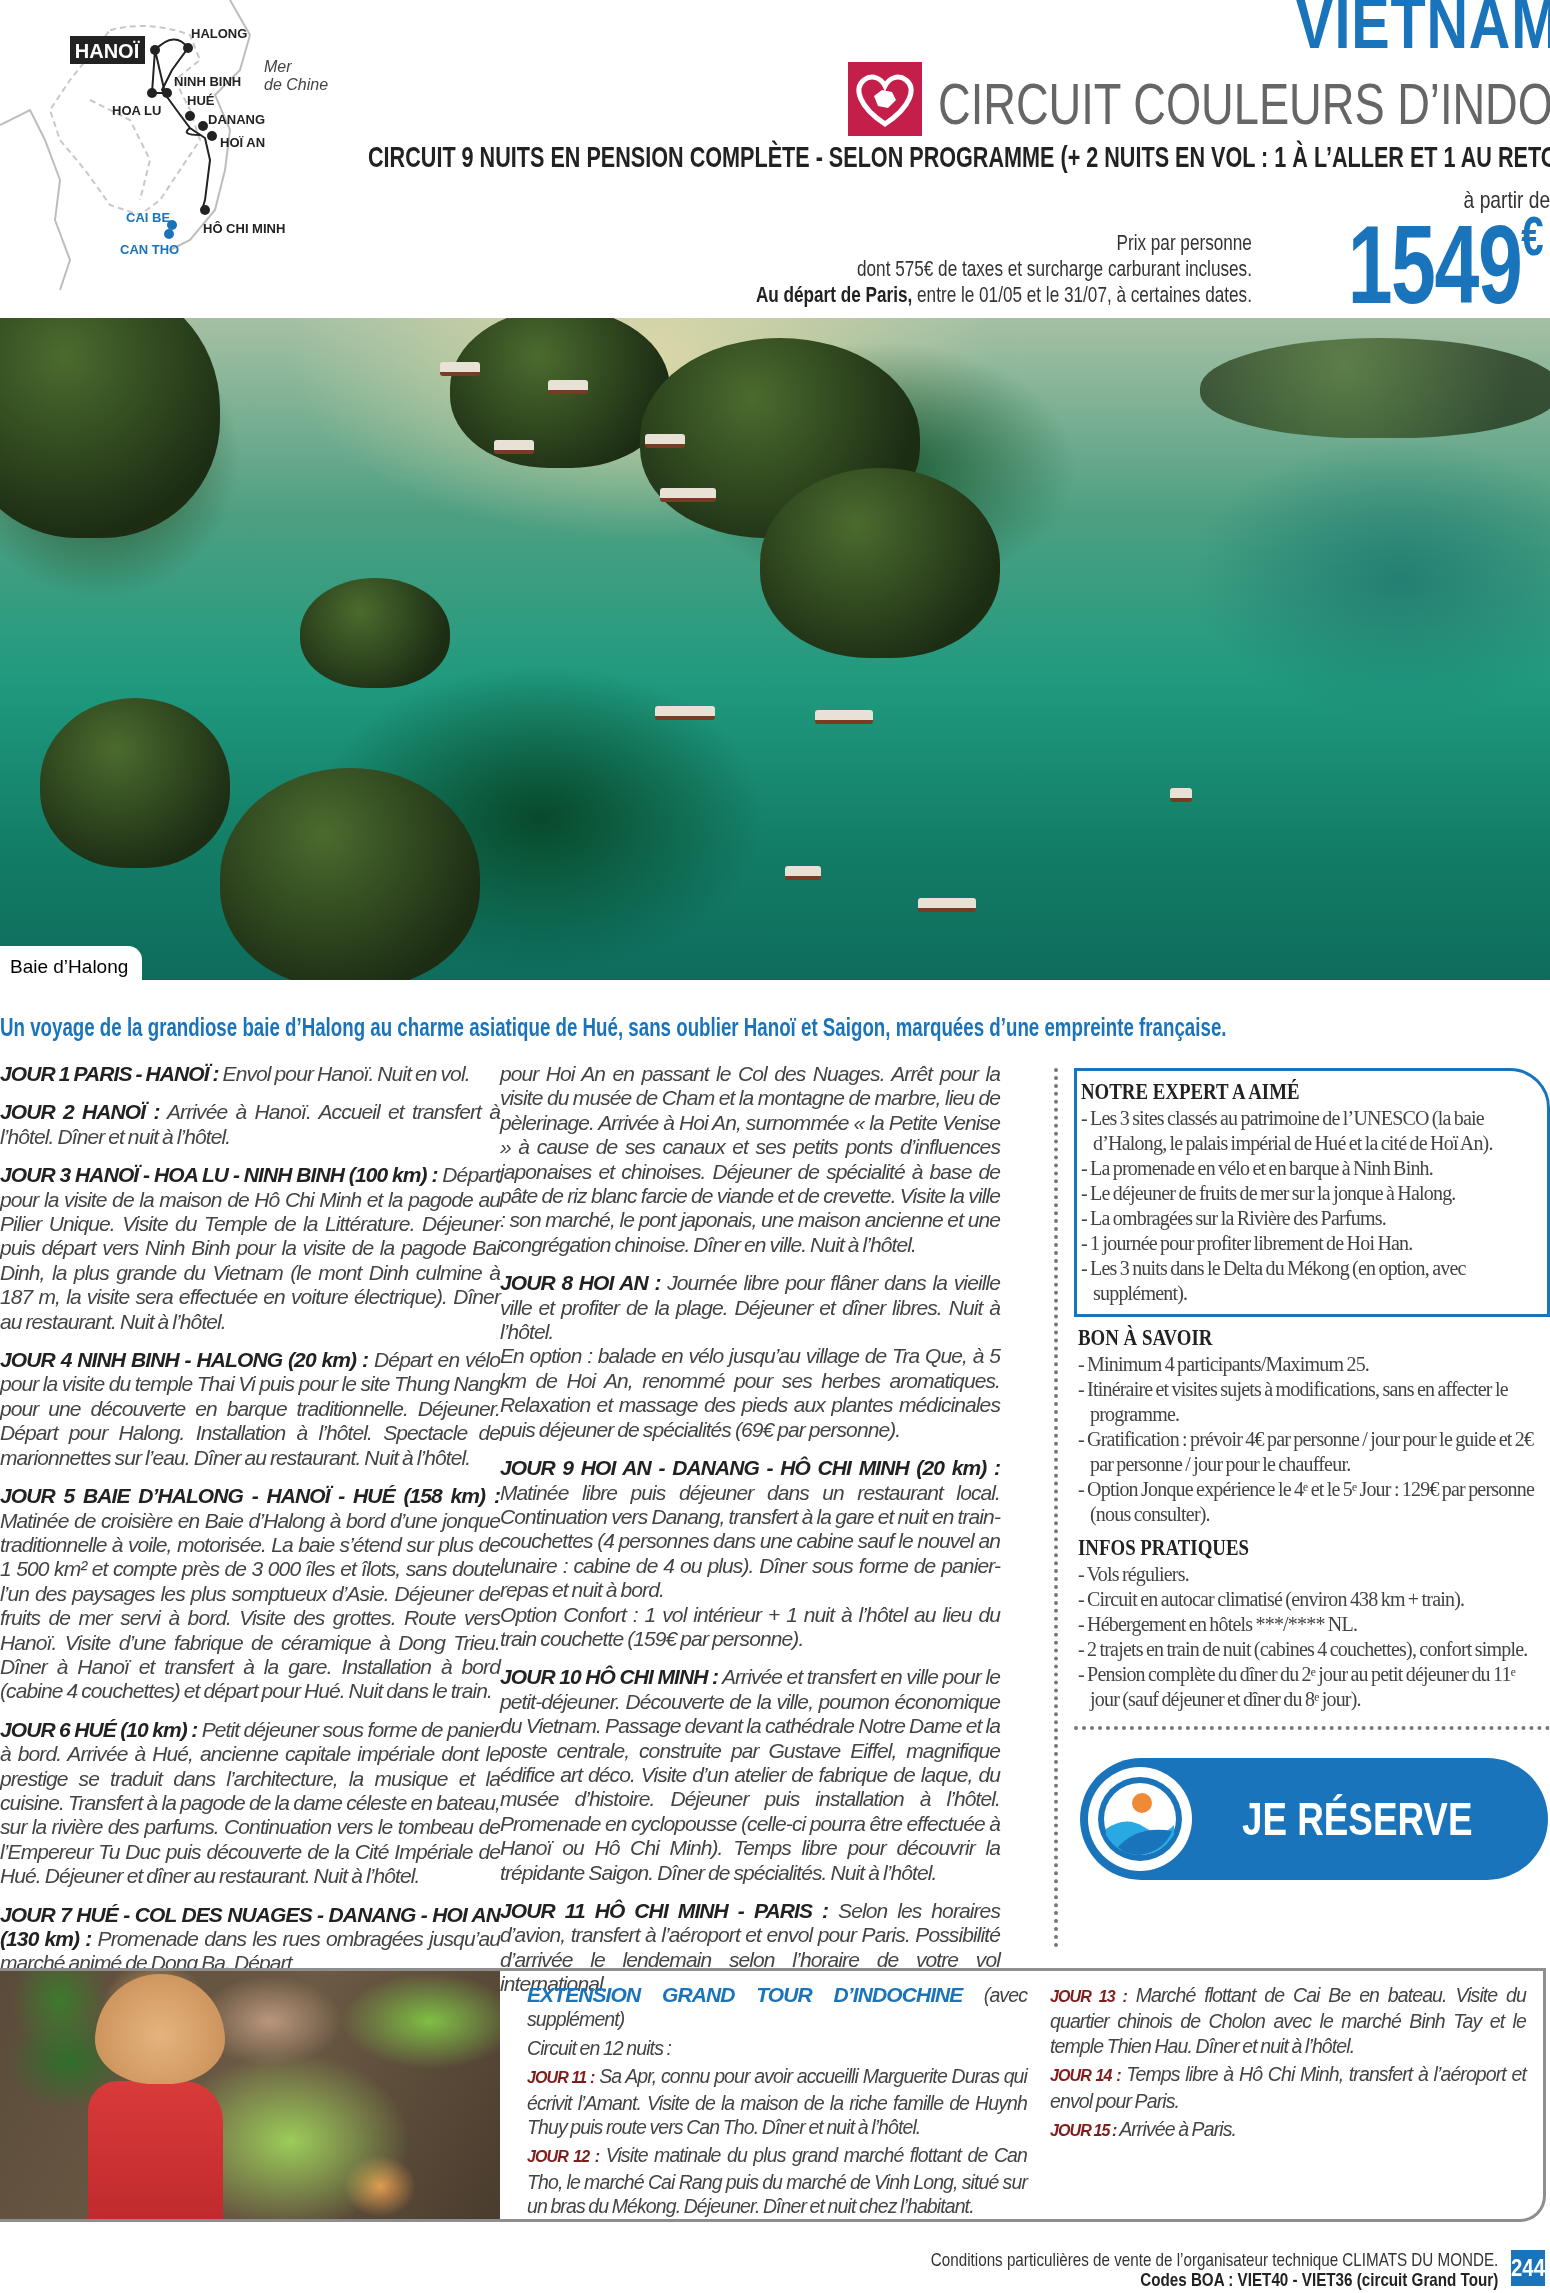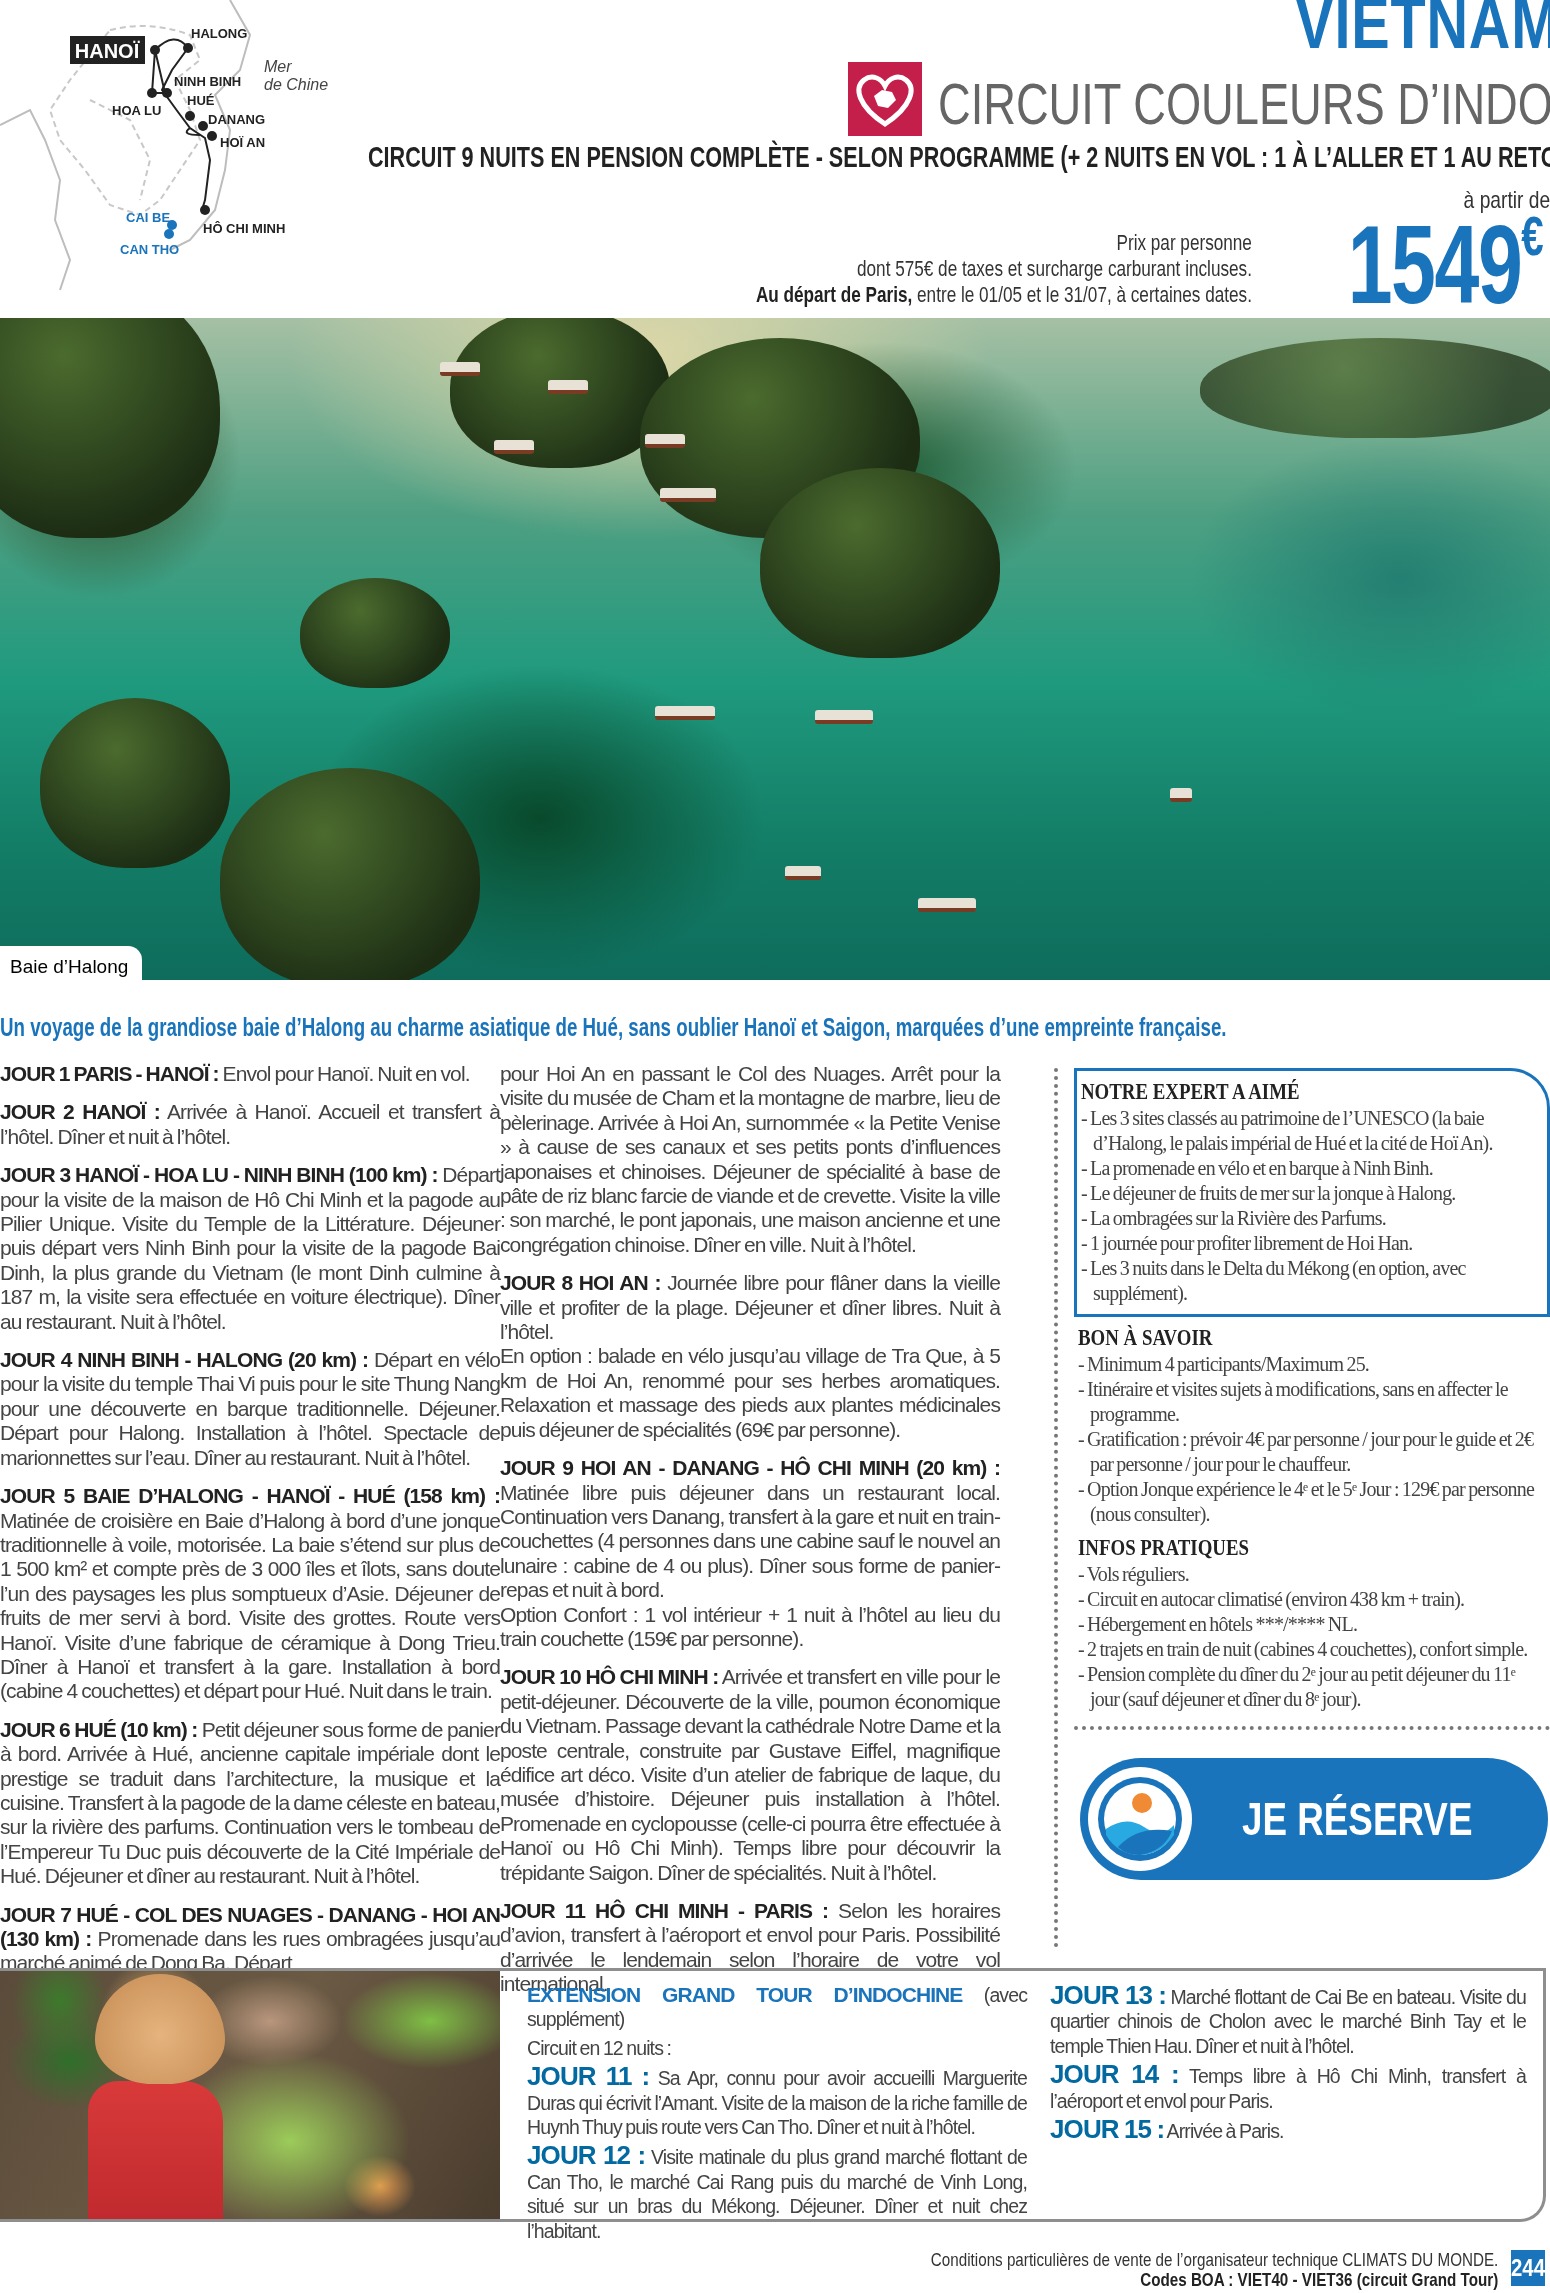--- a/index.html
+++ b/index.html
@@ -37,21 +37,21 @@
 
   
   .intro { position: absolute; left: 0; top: 1012px; font-size: 26px; font-weight: bold; color: #1a74bb; white-space: nowrap; transform: scaleX(0.72); transform-origin: left top; }
 
   
   .col { position: absolute; top: 1062px; font-size: 21px; line-height: 24.4px; color: #444; text-align: justify; }
   .col p { margin-bottom: 14px; }
   .col b { color: #222; }
   .col1 { left: 0; width: 500px; }
   .col2 { left: 500px; width: 500px; top: 1062px; }
-  .narrow { letter-spacing: -0.9px; word-spacing: -1px; }
+  .narrow { letter-spacing: -0.9px; word-spacing: -1px; font-style: italic; }
   .vsep { position: absolute; left: 1054px; top: 1068px; width: 0; height: 880px; border-left: 4px dotted #777; }
 
   
   .side { position: absolute; left: 1074px; top: 1068px; width: 476px; font-family: Liberation Serif, serif; }
   .expert { border: 3px solid #1a74bb; border-top-right-radius: 40px; padding: 8px 6px 8px 4px; font-size: 20px; line-height: 25px; color: #444; }
   .side h3 { font-size: 23px; font-weight: bold; color: #222; transform: scaleX(0.82); transform-origin: left top; white-space: nowrap; margin-bottom: 2px; }
   .side ul { list-style: none; }
   .side li { padding-left: 12px; text-indent: -12px; letter-spacing: -0.8px; word-spacing: -1px; }
   .side li::before { content: "- "; }
   .block { padding: 8px 4px 0 4px; font-size: 20px; line-height: 25px; color: #444; }
@@ -73,21 +73,21 @@
       radial-gradient(ellipse 110px 60px at 430px 50px, #7fbf45, rgba(127,191,69,0) 80%),
       radial-gradient(ellipse 40px 34px at 380px 215px, #e39a4e, rgba(227,154,78,0) 90%),
       linear-gradient(120deg, #5a4b3a, #6b5a44 50%, #4a3c2e);
   }
   .ext-photo .hat { position: absolute; left: 95px; top: 3px; width: 130px; height: 110px; background: radial-gradient(circle at 50% 55%, #e5b37e, #c58a52); border-radius: 50% 50% 45% 45% / 60% 60% 40% 40%; }
   .ext-photo .shirt { position: absolute; left: 88px; top: 110px; width: 135px; height: 140px; background: linear-gradient(180deg, #d93a3a, #c02a2e); border-radius: 30px 40px 0 0; }
   .ext-text { position: absolute; top: 12px; font-size: 19.5px; line-height: 24.4px; color: #444; }
   .ext-left { left: 527px; width: 500px; text-align: justify; }
   .ext-right { left: 1050px; width: 476px; text-align: justify; }
   .ext-text p { margin-bottom: 4px; }
-  .ext-text b { color: #0369a1; font-size: 26px; }
+  .ext-text b { color: #7f1d1d; font-size: 16px; }
   .ext-title { font-weight: bold; color: #1a74bb; font-size: 21px; }
   .ext-title-tail { color: #444; }
 
   
   .footer { position: absolute; right: 52px; top: 2250px; text-align: right; font-size: 19px; line-height: 20px; color: #333; white-space: nowrap; transform: scaleX(0.8); transform-origin: right top; }
   .footer b { color: #222; }
   .page-num { position: absolute; right: 2px; top: 2250px; width: 40px; height: 36px; background: #1a74bb; color: #fff; font-size: 24px; font-weight: bold; text-align: center; line-height: 36px; transform: scaleX(0.85); }
 </style>
 </head>
 <body>

